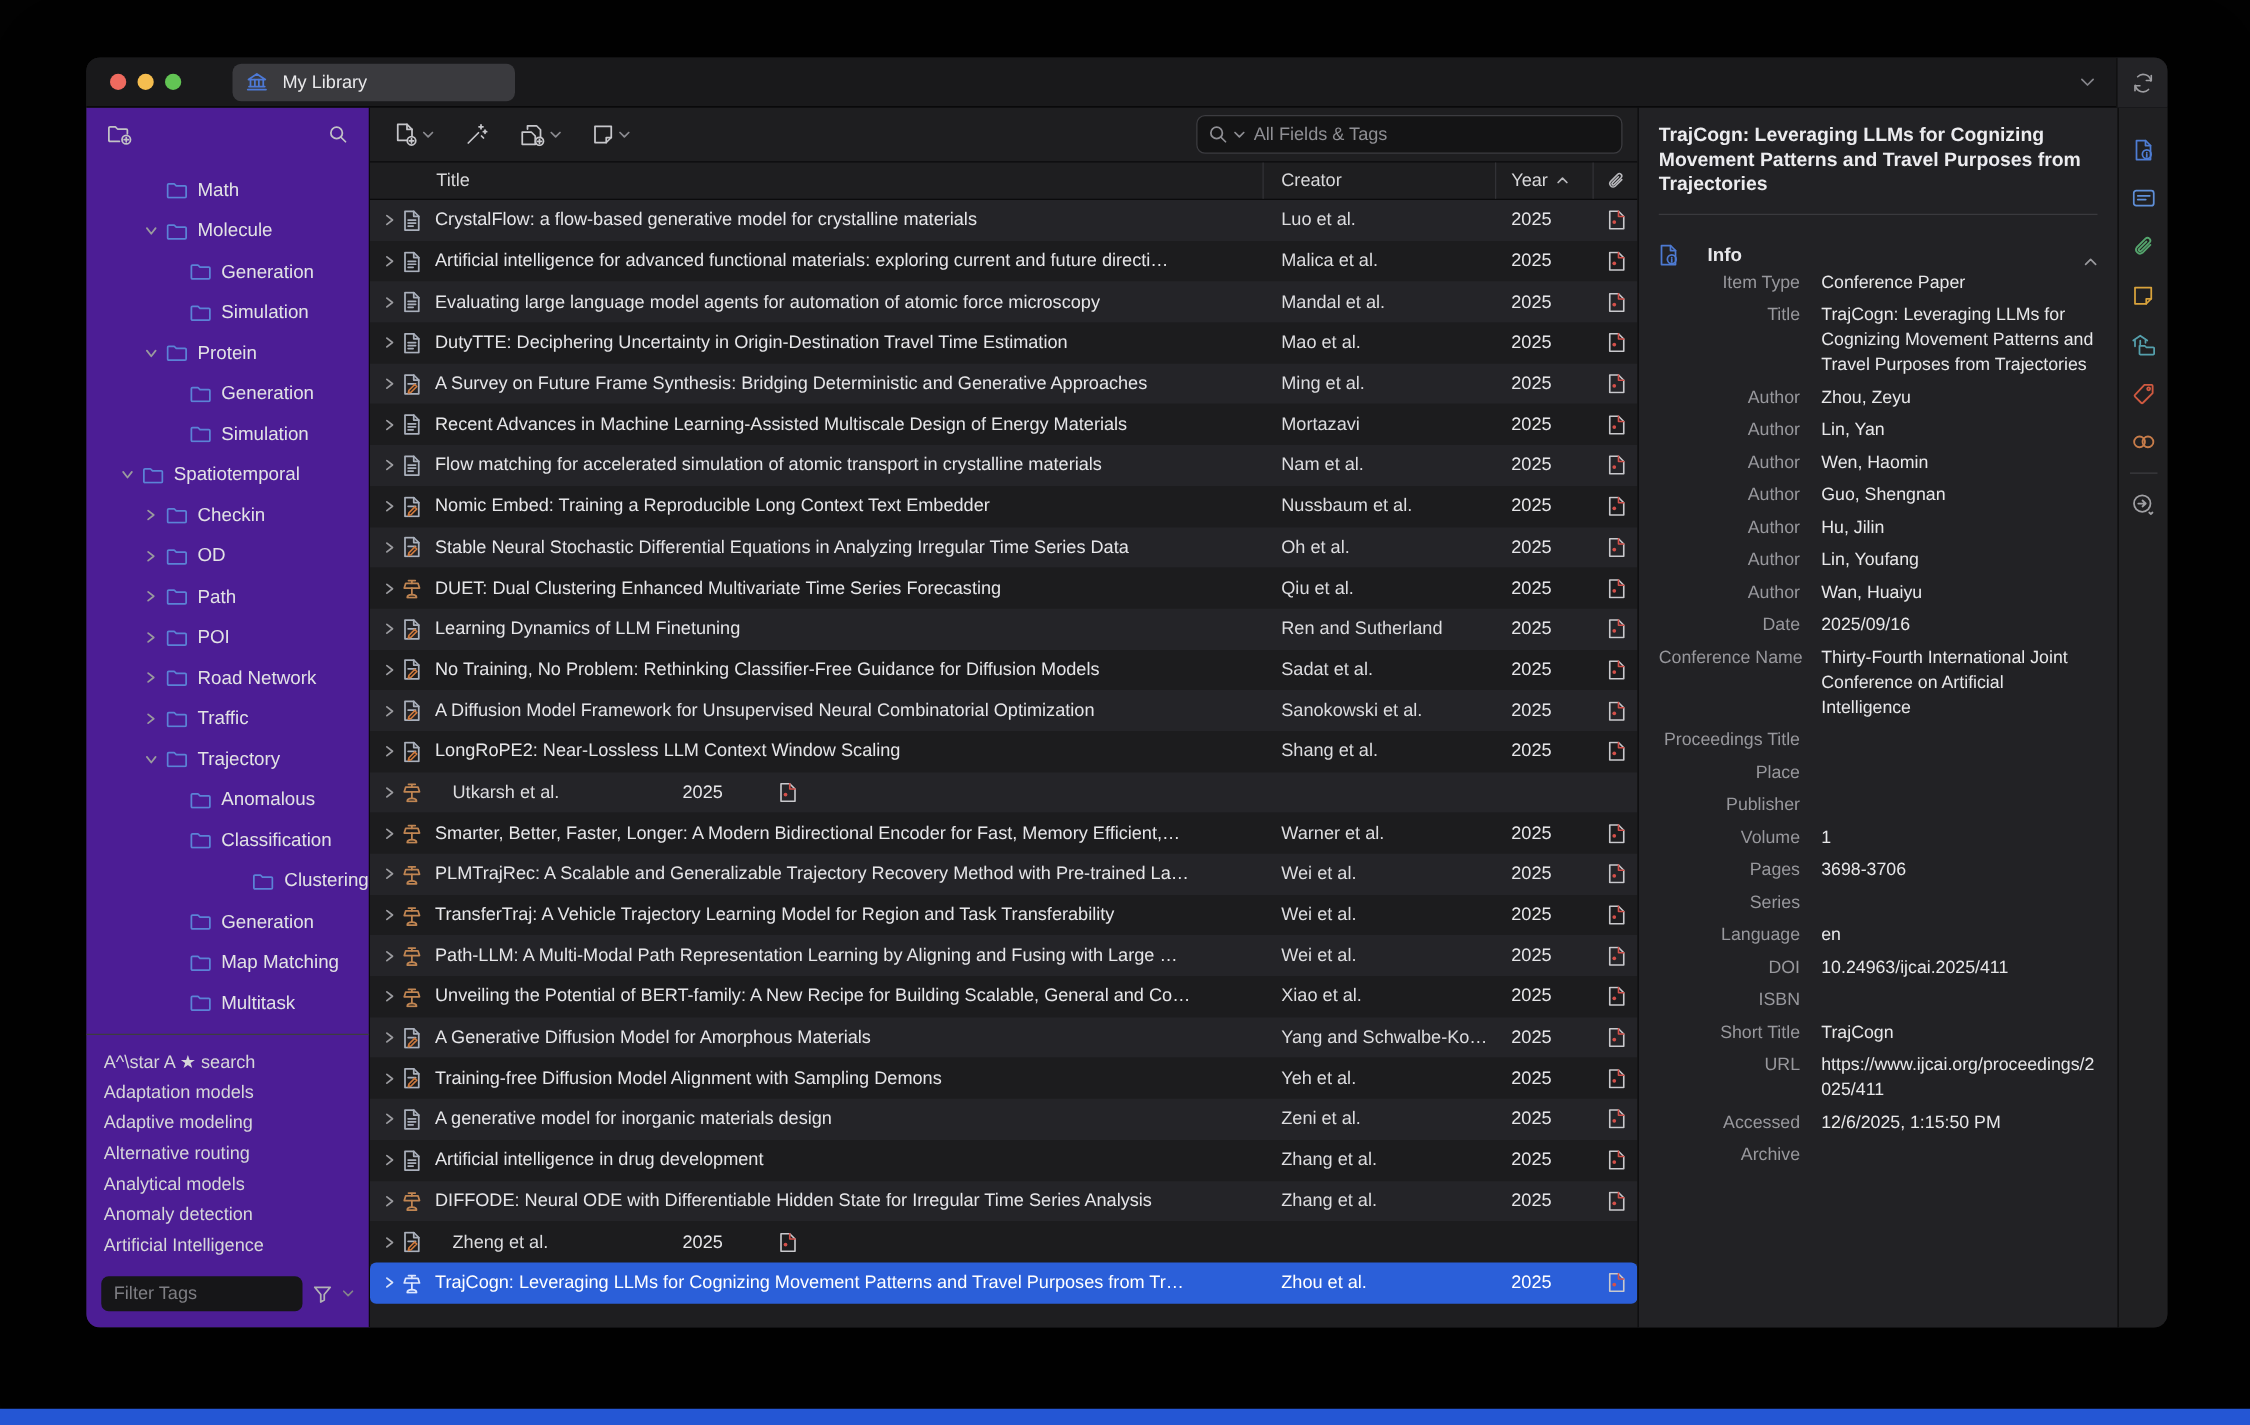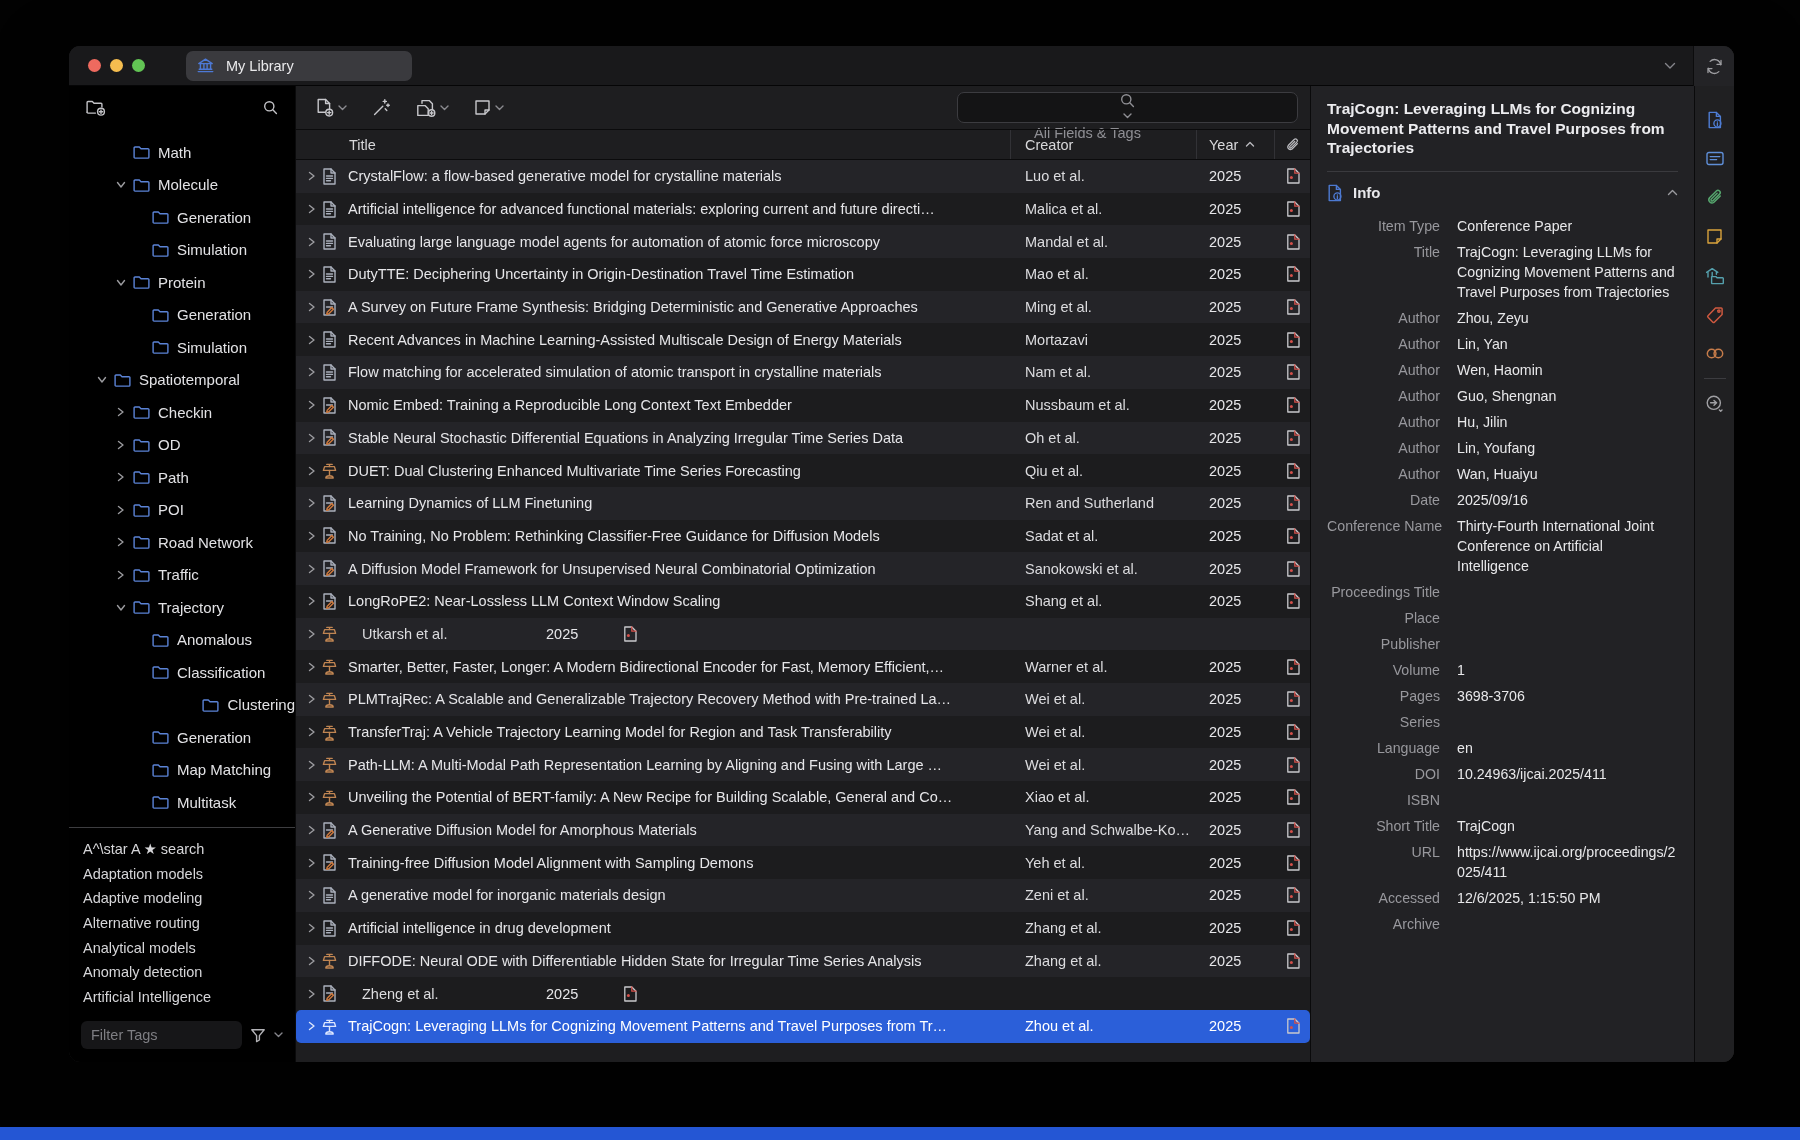--- a/index.html
+++ b/index.html
@@ -18,21 +18,21 @@
   .tab{margin-left:41px;width:226px;height:30px;background:#3a3a3e;border-radius:7px;
        display:flex;align-items:center;gap:12px;padding-left:11px;color:#e9e9eb;font-size:14.5px;}
   .tab .ic{color:#4d79d6;}
   .tab-chev{position:absolute;right:58px;top:0;height:40px;display:flex;align-items:center;color:#84848a;}
   .sync{position:absolute;right:0;top:0;width:41px;height:40px;display:flex;align-items:center;
         justify-content:center;color:#9d9da1;background:#232326;border-left:1px solid #0c0c0d;}
   
   .bodyrow{flex:1;display:flex;min-height:0;}
   .ic{display:inline-flex;align-items:center;justify-content:center;line-height:0;}
   
-  .sidebar{width:227px;flex:none;background:#000000;border-right:1px solid #0a0a0b;
+  .sidebar{width:227px;flex:none;background:#4c1d95;border-right:1px solid #0a0a0b;
            display:flex;flex-direction:column;min-height:0;}
   .side-top{height:42px;flex:none;display:flex;align-items:center;justify-content:space-between;
             padding:0 17px;color:#c2c2c6;}
   .tree{flex:none;height:699px;padding-top:8px;overflow:hidden;}
   .tree-row{height:32.5px;display:flex;align-items:center;font-size:15px;color:#e2e2e5;white-space:nowrap;}
   .tree-chev{width:17px;flex:none;color:#9a9a9e;display:inline-flex;}
   .tree-folder{color:#5b83d6;margin-right:8px;display:inline-flex;flex:none;}
   .tags-sep{height:1px;flex:none;background:#3d3d40;}
   .tags{flex:1;overflow:hidden;padding:9px 0 0 14px;}
   .tag-row{height:24.6px;font-size:14.5px;color:#d6d6d9;display:flex;align-items:center;white-space:nowrap;}
@@ -43,21 +43,21 @@
   .filter-input::placeholder{color:#7e7e83;}
   .funnel{color:#b2b2b6;}
   .tinychev{color:#84848a;}
   
   .content{flex:1;display:flex;flex-direction:column;min-width:0;background:#1e1e20;}
   .toolbar{height:43px;flex:none;display:flex;align-items:center;padding:0 10px 0 20px;}
   .tbtn{display:flex;align-items:center;gap:4px;color:#c7c7cb;margin-right:25px;cursor:default;}
   .tchev{color:#8b8b90;}
   .searchbox{margin-left:auto;margin-right:2px;width:341px;height:31px;background:#141415;
              border:1px solid #3c3c40;border-radius:7px;display:flex;align-items:center;
-             padding:0 9px;gap:5px;color:#8f8f94;flex-direction:column;}
+             padding:0 9px;gap:5px;color:#8f8f94;}
   .searchbox input{flex:1;min-width:0;background:transparent;border:none;outline:none;
                    color:#d6d6d9;font-size:14.5px;}
   .searchbox input::placeholder{color:#8f8f94;}
   .thead{height:31px;flex:none;display:flex;align-items:stretch;border-top:1px solid #0b0b0c;
          border-bottom:1px solid #0b0b0c;font-size:14.5px;color:#d8d8da;}
   .th{display:flex;align-items:center;border-right:1px solid #323236;}
   .th-title{flex:1;padding-left:53px;}
   .th-creator{width:186px;flex:none;padding-left:14px;}
   .th-year{width:78px;flex:none;padding-left:12px;gap:7px;}
   .th-clip{width:35px;flex:none;display:flex;align-items:center;justify-content:center;color:#b9b9bd;border-right:none;}
@@ -73,21 +73,21 @@
   .r-title{flex:1;white-space:nowrap;overflow:hidden;padding-right:10px;}
   .r-creator{width:186px;flex:none;padding-left:14px;white-space:nowrap;overflow:hidden;color:#dcdcdf;}
   .row.selected .r-creator{color:#fff;}
   .r-year{width:78px;flex:none;padding-left:12px;}
   .r-clip{width:35px;flex:none;display:inline-flex;justify-content:center;}
   
   .details{width:384px;flex:none;background:#222225;border-left:1px solid #0a0a0b;
            padding:13px 16px 0 16px;display:flex;flex-direction:column;min-height:0;overflow:hidden;}
   .d-title{font-size:15.5px;font-weight:bold;color:#ececef;line-height:1.27;
            padding-bottom:13px;border-bottom:1px solid #3a3a3e;}
-  .info-head{height:41px;flex:none;display:flex;align-items:center;gap:10px;color:#e8e8eb;
+  .info-head{height:41px;flex:none;display:flex;align-items:flex-end;gap:23px;color:#e8e8eb;
              font-weight:bold;font-size:15px;}
   .info-head .docic{color:#4d7ad2;}
   .info-head .up{margin-left:auto;color:#9a9a9e;}
   .fields{flex:1;overflow:hidden;}
   .field{display:flex;padding:3px 0;}
   .f-label{width:130px;flex:none;text-align:right;color:#98989d;padding-right:17px;
            font-size:14.2px;line-height:20px;white-space:nowrap;}
   .f-value{flex:1;color:#e8e8ea;font-size:14.2px;line-height:20px;overflow-wrap:anywhere;min-height:20px;}
   
   .icon-strip{width:40px;flex:none;background:#202022;border-left:1px solid #0a0a0b;

